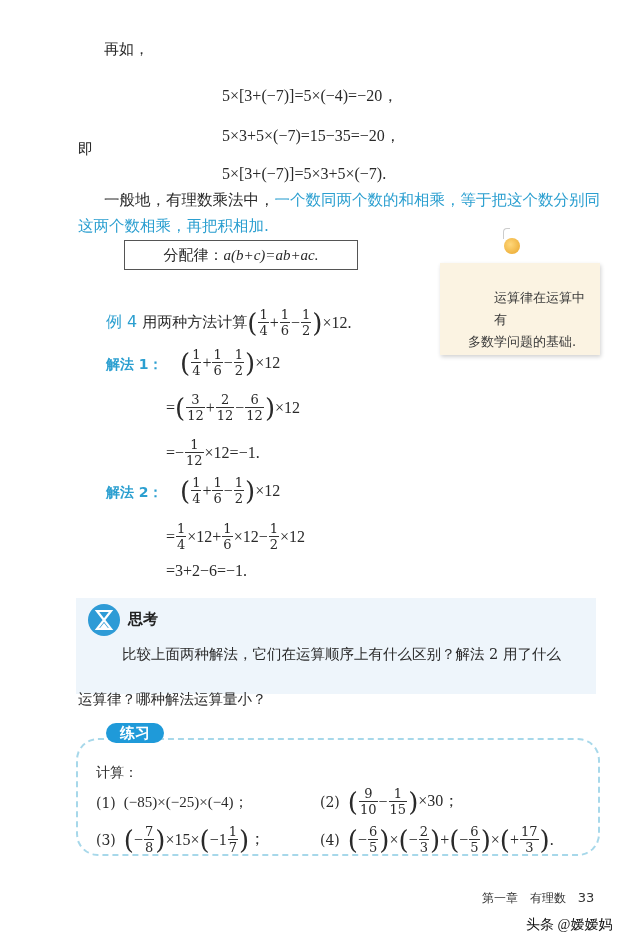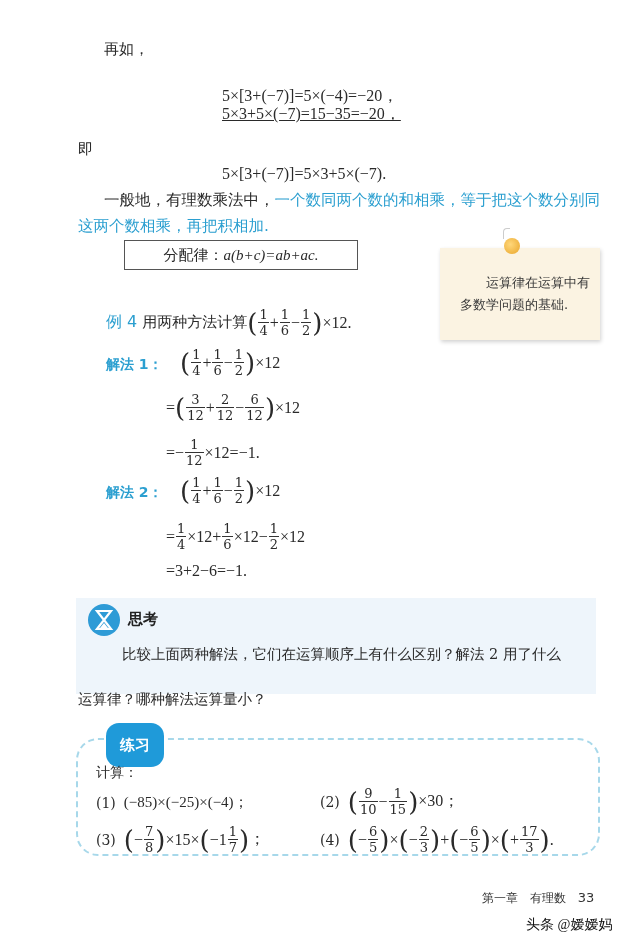--- a/index.html
+++ b/index.html
@@ -10,39 +10,39 @@
   .sans { font-family:"DejaVu Sans","Liberation Sans",sans-serif; }
   .math { font-family:"Liberation Serif","DejaVu Serif",serif; font-size:16px;text-align:center; }
   .frac { display:inline-block; vertical-align:middle; text-align:center; line-height:1; margin:0 1px; font-size:13px; }
   .frac > span { display:block; padding:0 1px; }
   .frac > span.num { border-bottom:1px solid #333; padding-bottom:1px; }
   .frac > span.den { padding-top:1px; }
   .paren { font-size:26px; vertical-align:middle; font-weight:200; line-height:1; }
   .law-box { position:absolute; left:124px; top:240px; width:232px; height:28px; border:1.5px solid #555;
              display:flex; align-items:center; justify-content:center; font-size:15px; }
   .law-box i { font-family:"Liberation Serif",serif; font-style:italic; }
-  .note { position:absolute; left:440px; top:248px; width:160px; height:92px; background:#fbf3e2;
-          box-shadow:1px 2px 4px rgba(0,0,0,0.18); font-size:13px; line-height:22px; padding:24px 8px 6px 20px; box-sizing:border-box; color:#3a3a3a; }
+  .note { position:absolute; left:440px; top:263px; width:160px; height:92px; background:#fbf3e2;
+          box-shadow:1px 2px 4px rgba(0,0,0,0.18); font-size:13px; line-height:22px; padding:24px 8px 6px 28px; box-sizing:border-box; color:#3a3a3a; }
   .pin { position:absolute; left:504px; top:238px; width:16px; height:16px; border-radius:50%;
          background:radial-gradient(circle at 40% 40%, #ffd77a, #e9a52a); }
   .pin-stem { position:absolute; left:503px; top:228px; width:6px; height:10px; border-left:1px solid #ccc; border-top:1px solid #ccc; border-radius:4px 0 0 0; }
   .think { position:absolute; left:76px; top:598px; width:520px; height:96px; background:#eef5fb; }
   .think-icon { position:absolute; left:88px; top:604px; width:32px; height:32px; border-radius:50%; background:#2e9bd6; }
   .practice-box { position:absolute; left:76px; top:738px; width:520px; height:114px; border:2px dashed #a7d8ea; border-radius:22px; }
-  .practice-tab { position:absolute; left:106px; top:723px; width:58px; height:44px; background:#1f9ad9; border-radius:13px;
+  .practice-tab { position:absolute; left:106px; top:723px; width:58px; height:20px; background:#1f9ad9; border-radius:13px;
                   color:#fff; font-weight:bold; font-size:15px; display:flex; align-items:center; justify-content:center; }
   .footer { font-size:12px; color:#333; }
   .watermark { font-family:"DejaVu Sans","Liberation Sans",sans-serif; font-size:14px; color:#111; }
 </style>
 </head>
 <body>
 
 <div class="abs" style="left:104px;top:40px;">再如，</div>
 <div class="abs math" style="left:222px;top:86px;">5×[3+(−7)]=5×(−4)=−20，</div>
-<div class="abs math" style="left:222px;top:104px;text-decoration:underline;">5×3+5×(−7)=15−35=−20，</div>
+<div class="abs math" style="left:222px;top:126px;">5×3+5×(−7)=15−35=−20，</div>
 <div class="abs" style="left:78px;top:140px;">即</div>
 <div class="abs math" style="left:222px;top:165px;">5×[3+(−7)]=5×3+5×(−7).</div>
 
 <div class="abs" style="left:104px;top:190px;font-size:15.5px;">
   <span>一般地，有理数乘法中，</span><span class="blue sans">一个数同两个数的和相乘，等于把这个数分别同</span>
 </div>
 <div class="abs blue sans" style="left:78px;top:216px;font-size:15.5px;">这两个数相乘，再把积相加.</div>
 
 <div class="law-box">
   <span>分配律：</span>

